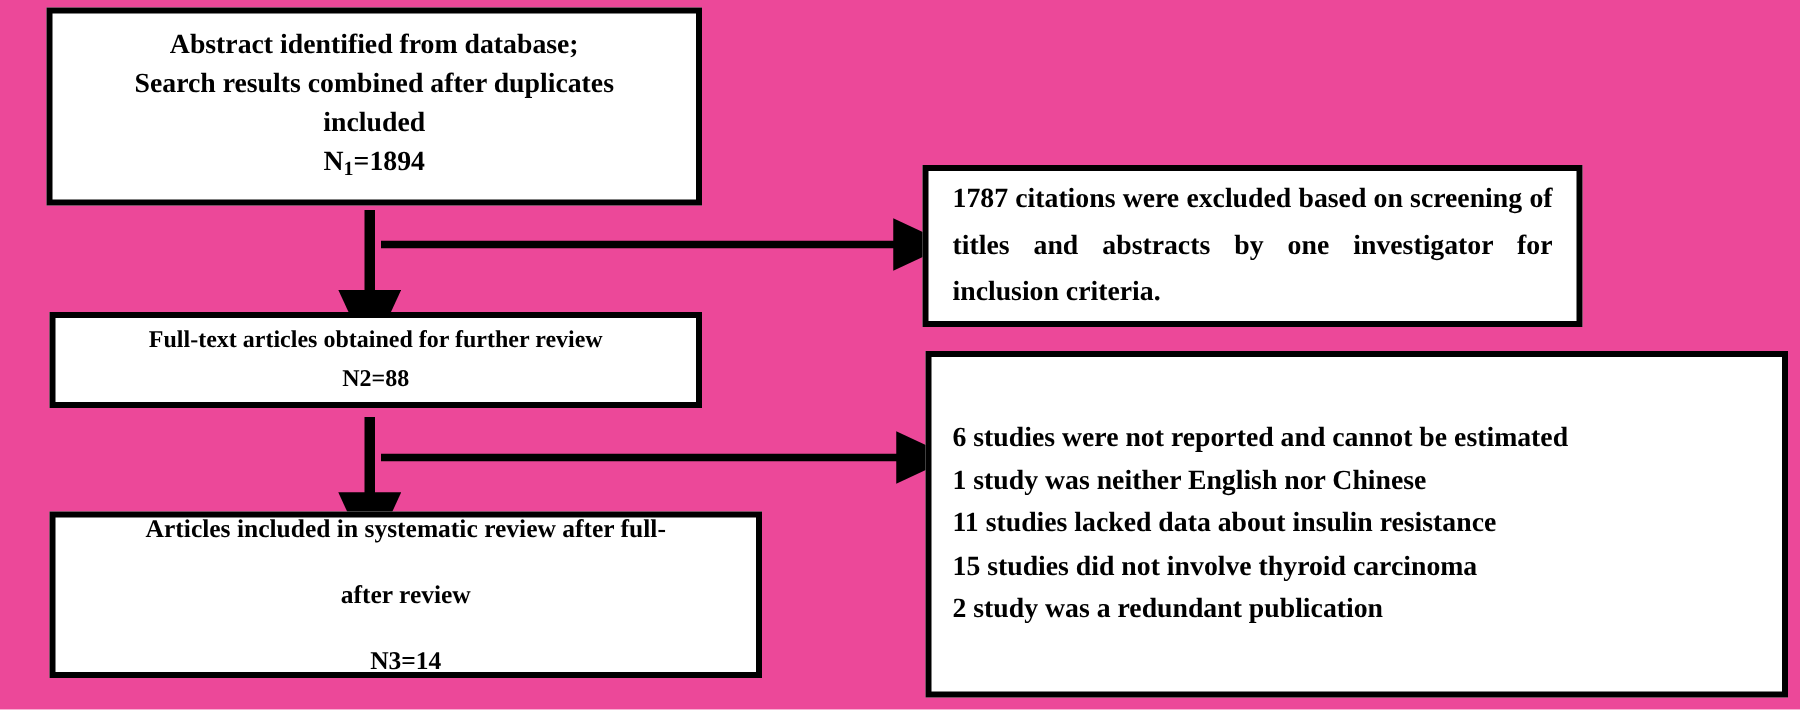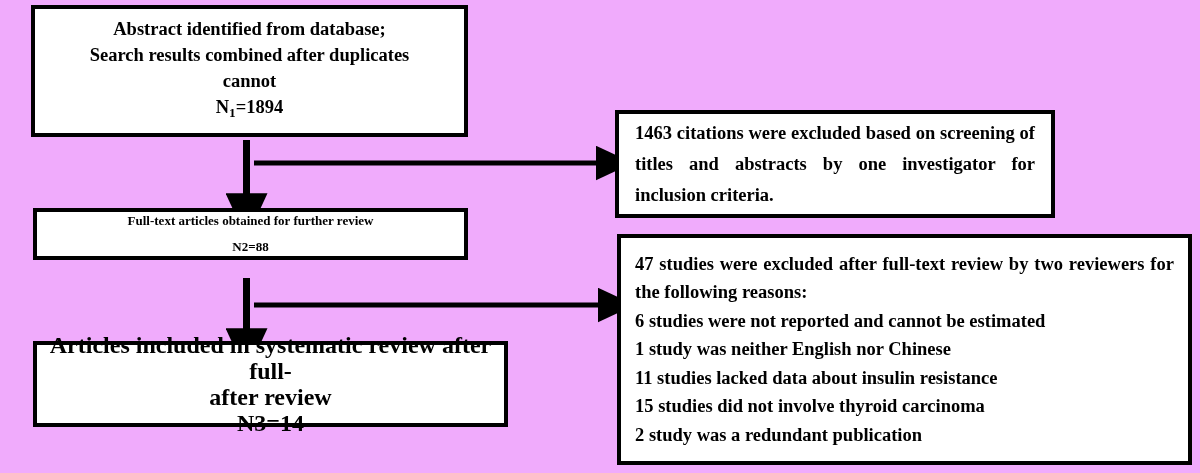--- a/index.html
+++ b/index.html
@@ -4,21 +4,21 @@
 <style>
   html, body {
     margin: 0;
     padding: 0;
     background: #ffffff;
   }
   #canvas {
     position: relative;
     width: 1200px;
     height: 473px;
-    background: #f0abfc;
+    background: #ec4899;
     font-family: "Liberation Serif", "DejaVu Serif", serif;
     overflow: hidden;
   }
   .box {
     position: absolute;
     box-sizing: border-box;
     border: 4px solid #000000;
     background: #ffffff;
     display: flex;
     flex-direction: column;
@@ -48,33 +48,34 @@
   #box-identified {
     left: 31px;  top: 5px;
     width: 437px; height: 132px;
     font-size: 18.5px;
     line-height: 26px;
     padding: 4px 12px;
   }
   
   #box-fulltext {
     left: 33px;  top: 208px;
-    width: 435px; height: 52px;
-    font-size: 13px;
+    width: 435px; height: 64px;
+    font-size: 16px;
     line-height: 26px;
     padding: 2px 10px;
     font-family: Liberation Serif, serif;
   }
   
   #box-included {
     left: 33px;  top: 341px;
-    width: 475px; height: 86px;
-    font-size: 24px;
+    width: 475px; height: 111px;
+    font-size: 17px;
     line-height: 26px;
     padding: 2px 12px;
+    gap: 18px;
   }
   
   #box-excluded-screening {
     left: 615px; top: 110px;
     width: 440px; height: 108px;
     font-size: 18.5px;
     line-height: 31px;
     padding: 4px 16px;
   }
   
@@ -122,41 +123,40 @@
     </g>
 
     <g>
       <line x1="254" y1="305" x2="600" y2="305" stroke="#000000" stroke-width="5" marker-end="url(#thinHead)"></line>
     </g>
   </svg>
 
   <div class="box box-center" id="box-identified">
     <span class="line">Abstract identified from database;</span>
     <span class="line">Search results combined after duplicates</span>
-    <span class="line">cannot</span>
+    <span class="line">included</span>
     <span class="line"><span>N</span><span class="sub">1</span><span>=1894</span></span>
   </div>
 
   <div class="box box-center" id="box-fulltext">
     <span class="line">Full-text articles obtained for further review</span>
     <span class="line">N2=88</span>
   </div>
 
   <div class="box box-center" id="box-included">
     <span class="line">Articles included in systematic review after full-</span>
     <span class="line">after review</span>
     <span class="line">N3=14</span>
   </div>
 
   <div class="box box-just" id="box-excluded-screening">
-    <span class="just-para">1463 citations were excluded based on screening of titles and abstracts by one investigator for inclusion criteria.</span>
+    <span class="just-para">1787 citations were excluded based on screening of titles and abstracts by one investigator for inclusion criteria.</span>
   </div>
 
   <div class="box box-just" id="box-excluded-fulltext">
-    <span class="just-para">47 studies were excluded after full-text review by two reviewers for the following reasons:</span>
     <span class="line">6 studies were not reported and cannot be estimated</span>
     <span class="line">1 study was neither English nor Chinese</span>
     <span class="line">11 studies lacked data about insulin resistance</span>
     <span class="line">15 studies did not involve thyroid carcinoma</span>
     <span class="line">2 study was a redundant publication</span>
   </div>
 
 </div>
 
 </body></html>

